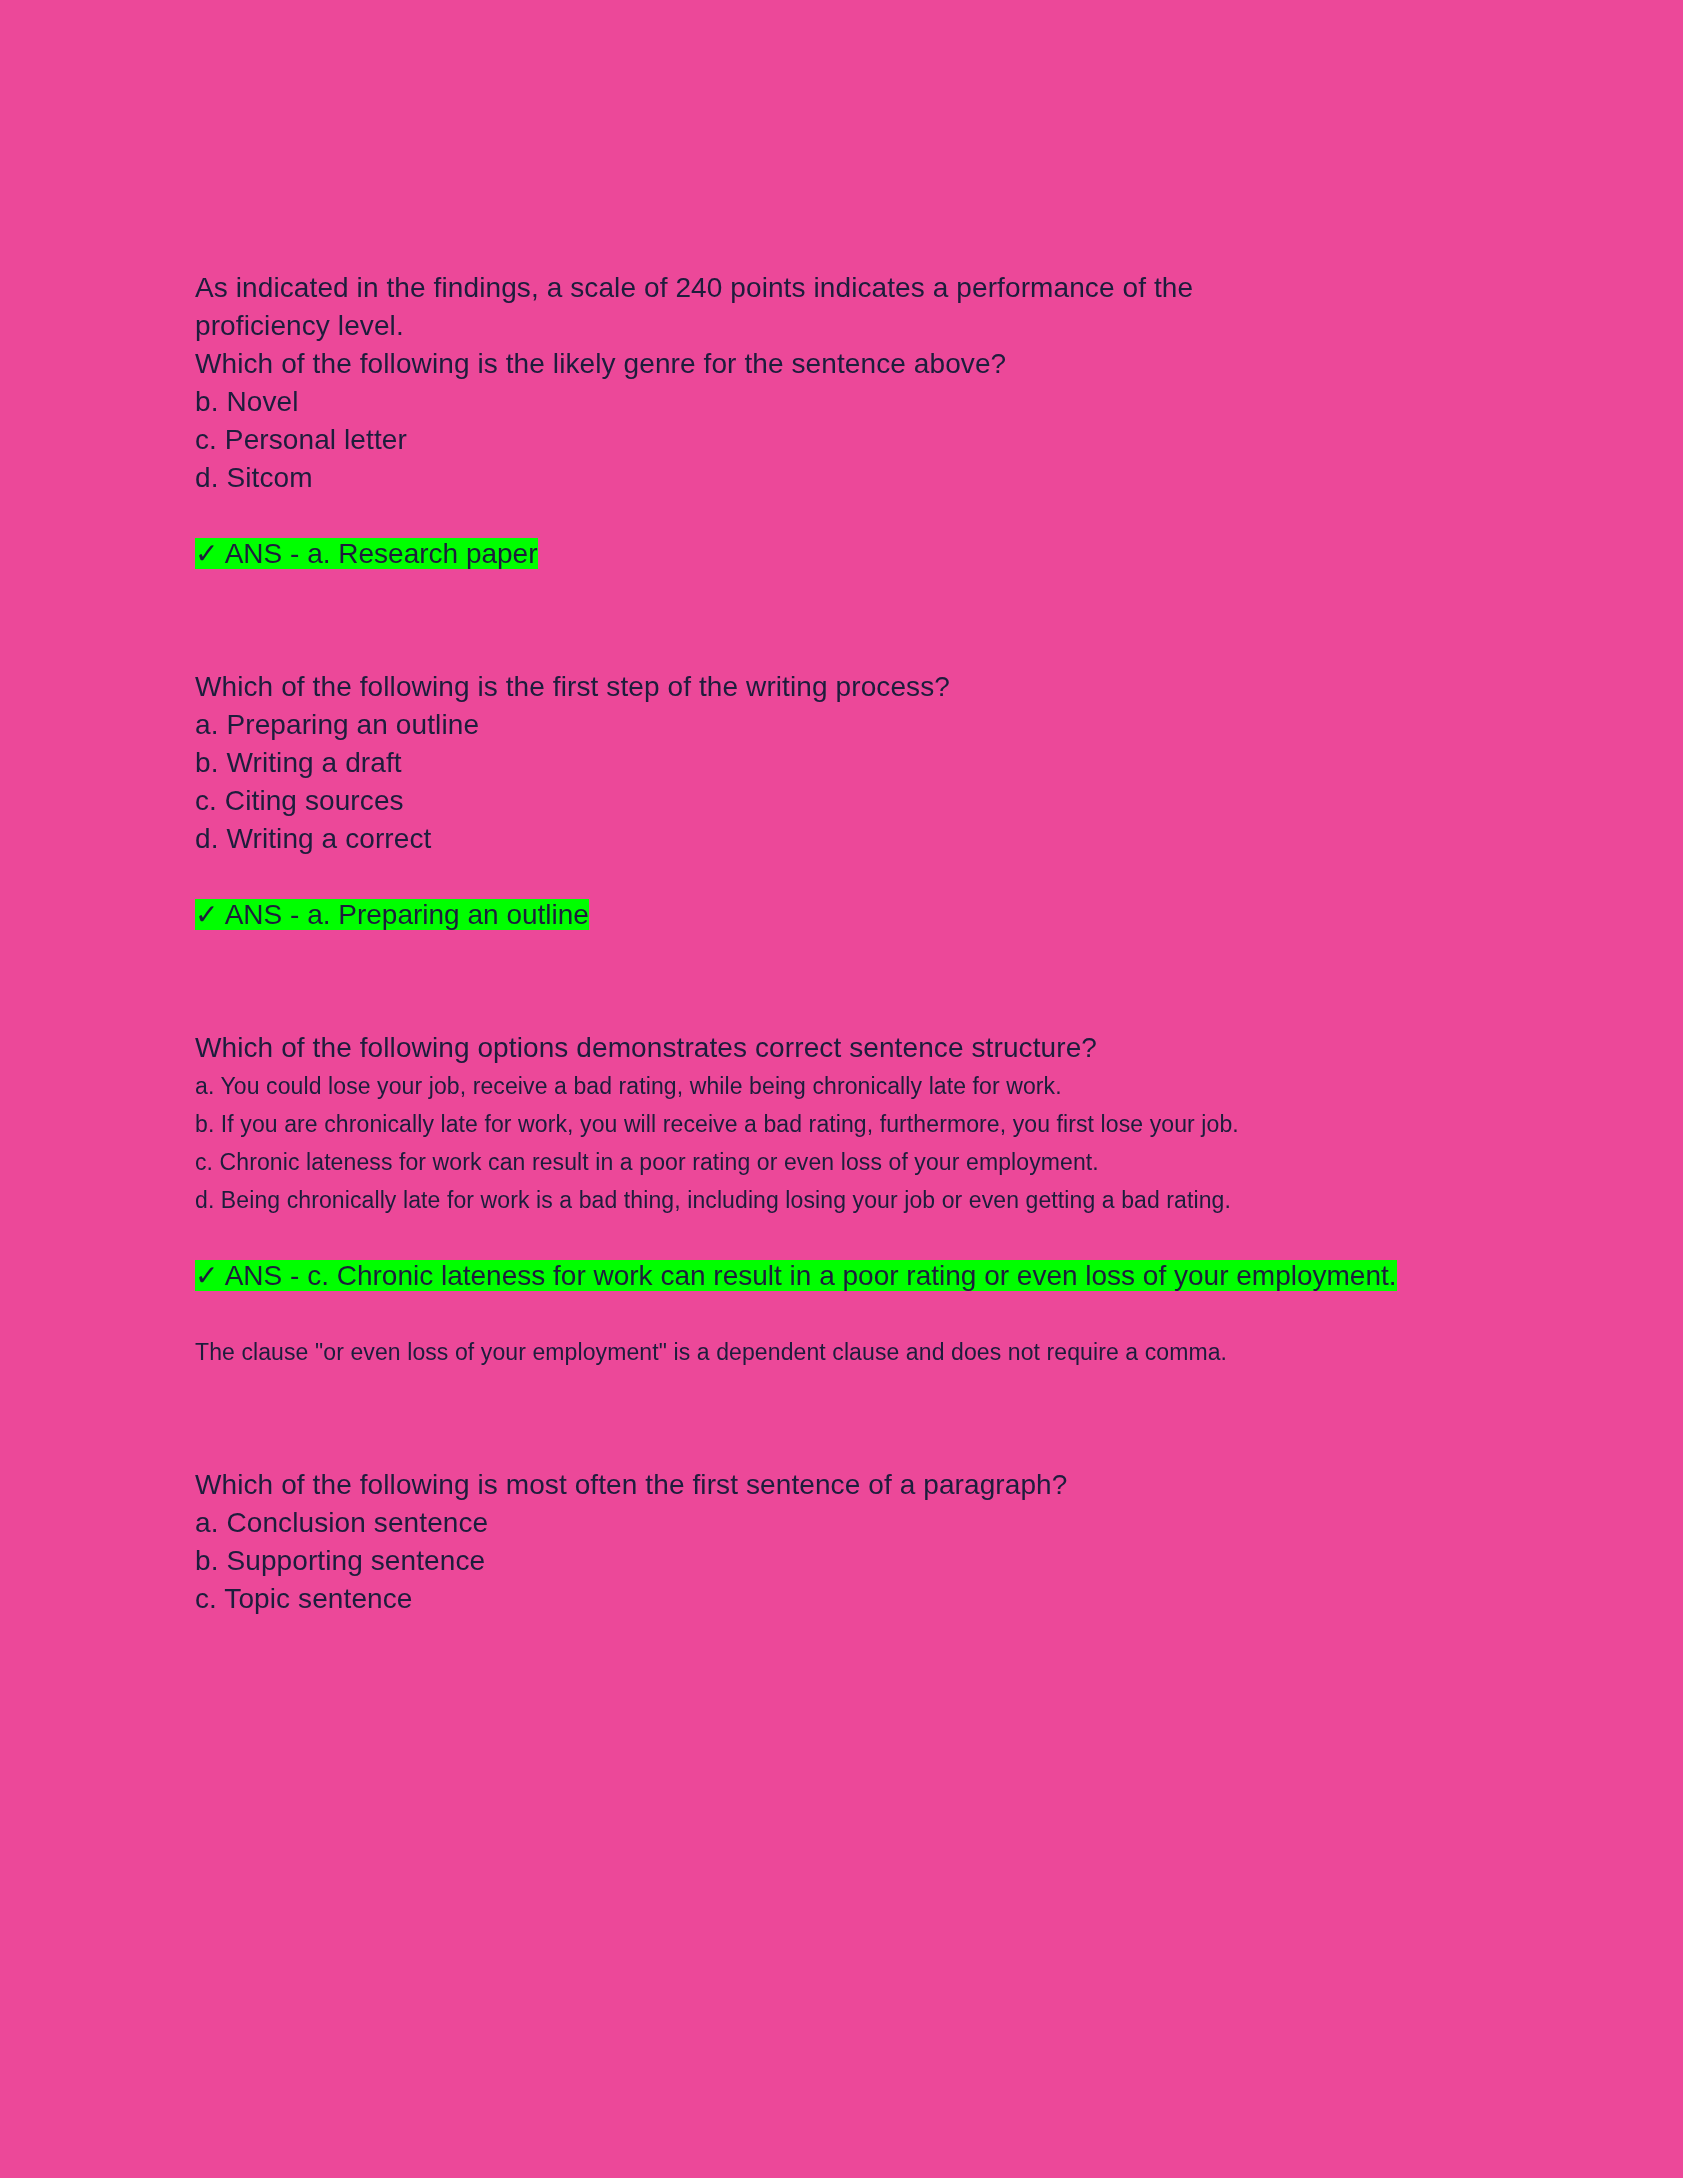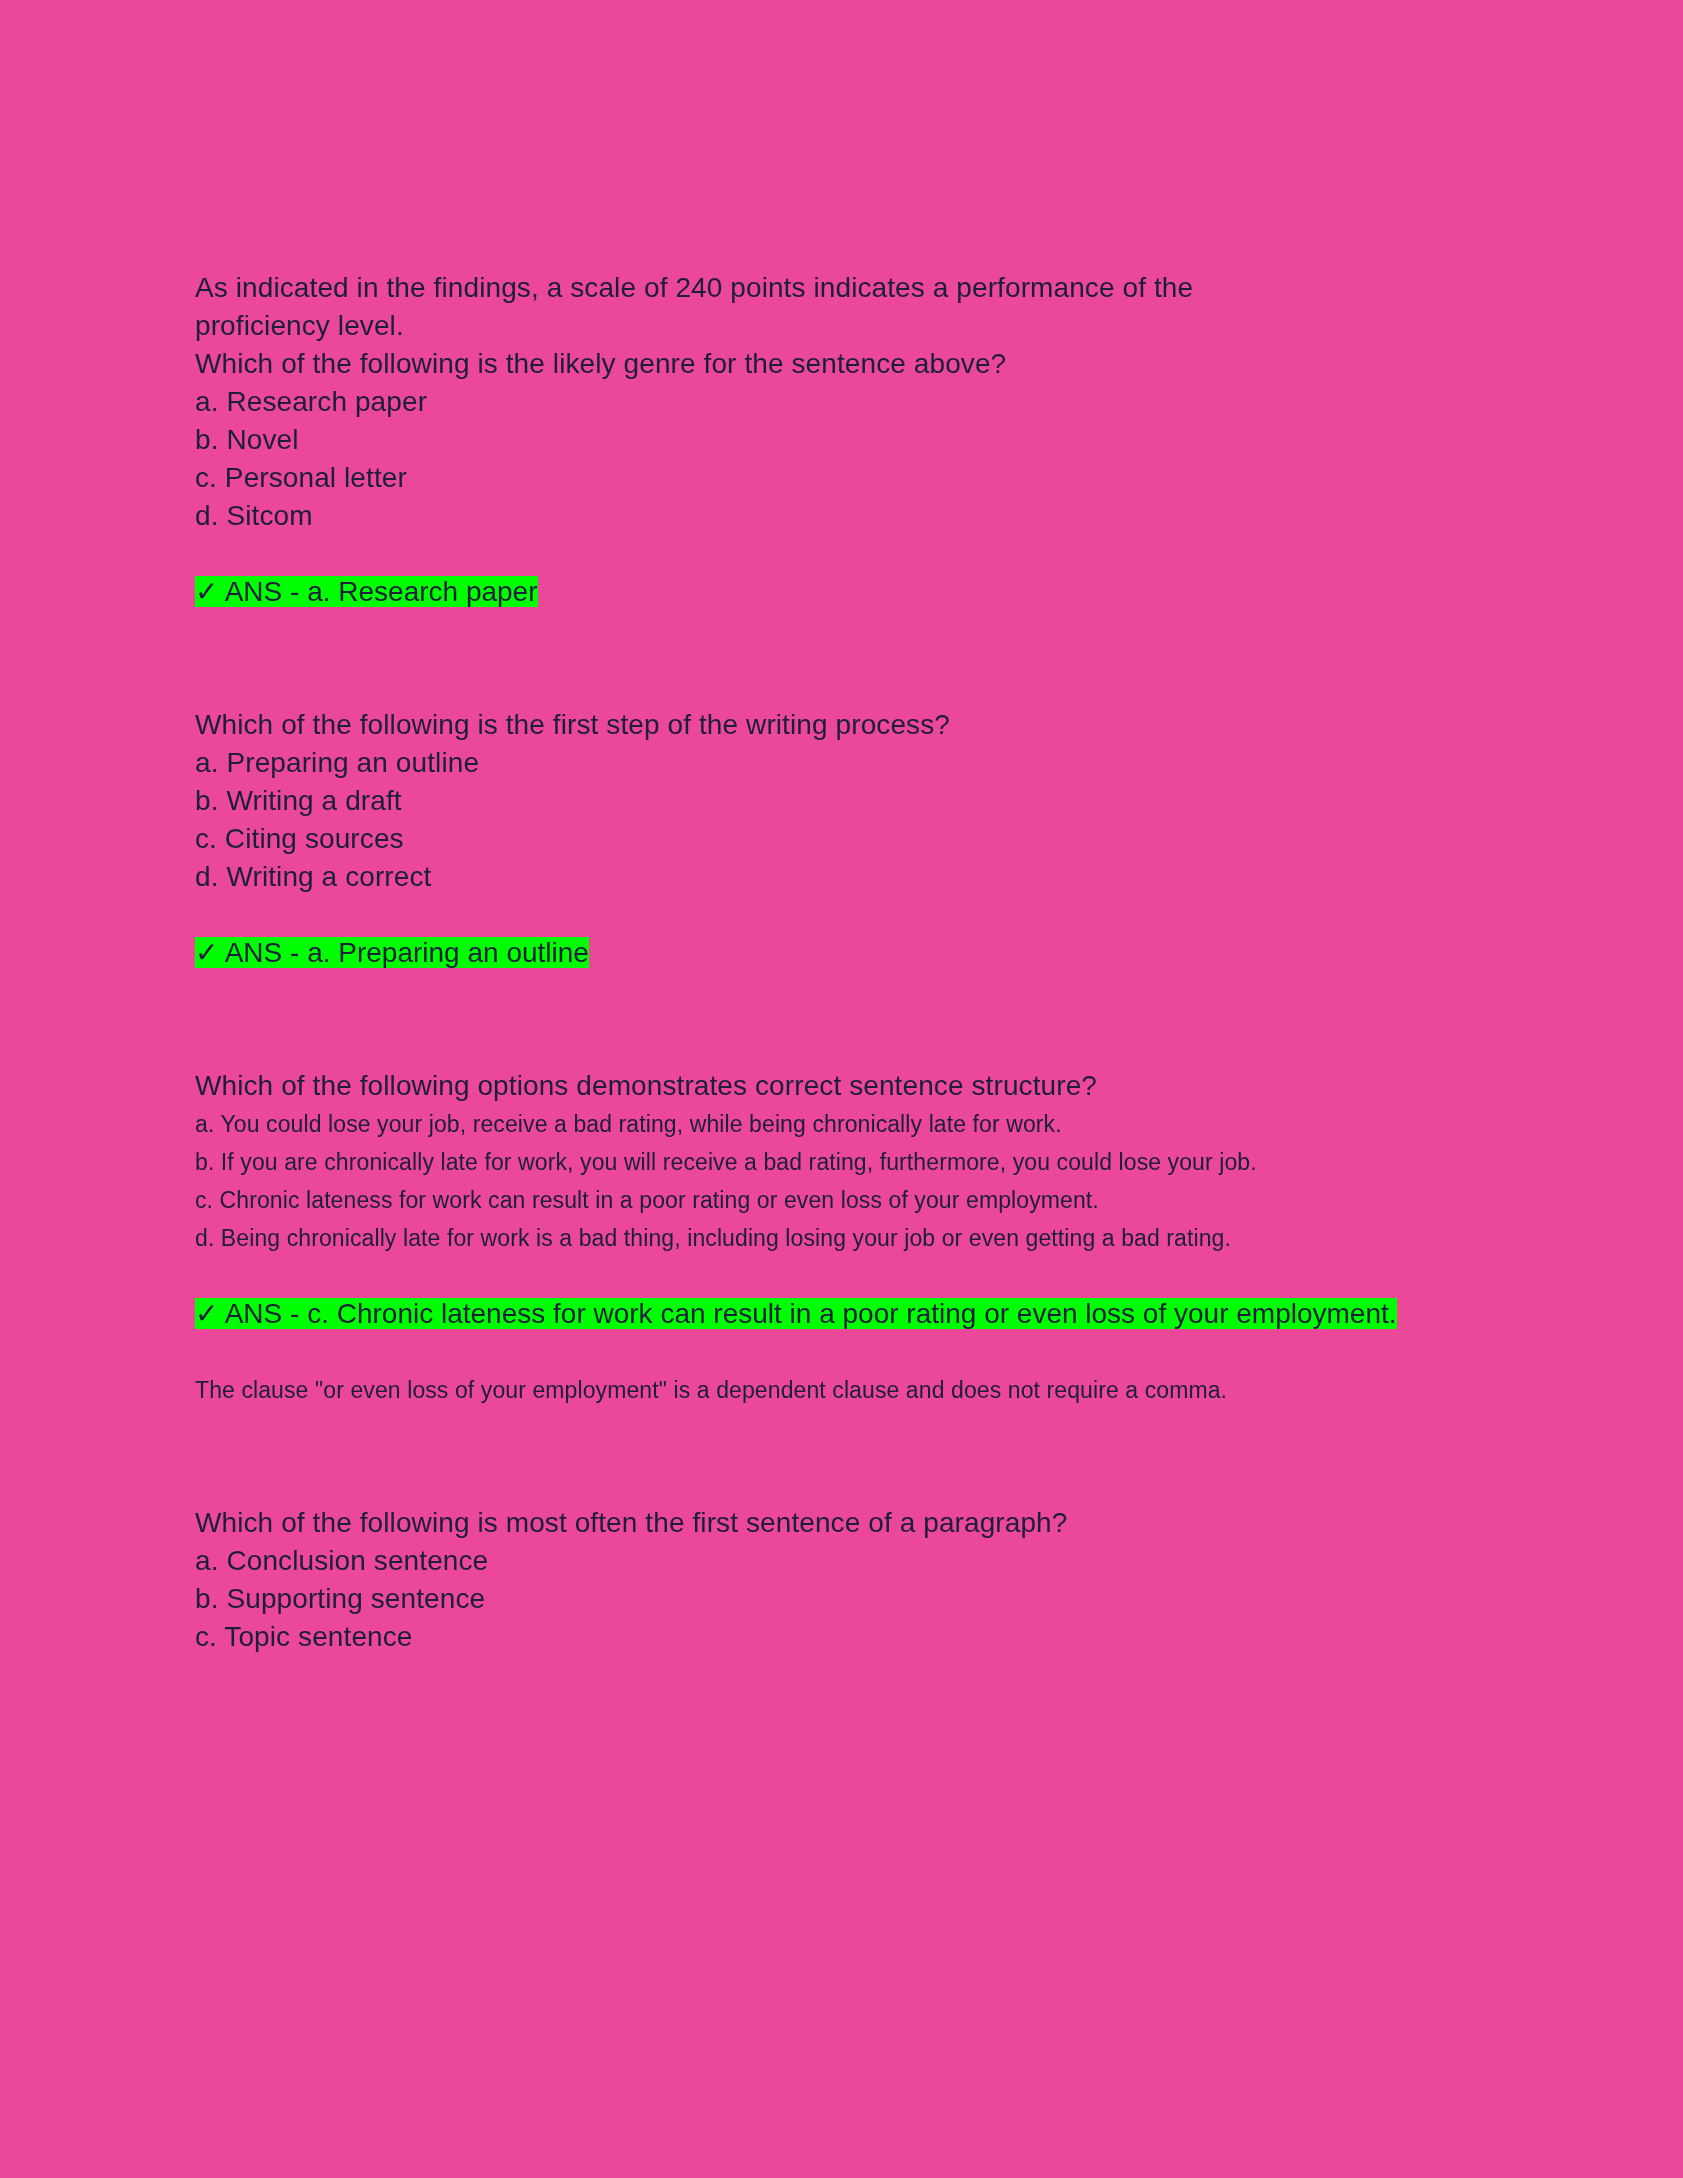--- a/index.html
+++ b/index.html
@@ -58,21 +58,20 @@
 </head>
 <body>
 
 <div class="page">
   <div class="doc">
 
     <div class="block">
       <div class="line">As indicated in the findings, a scale of 240 points indicates a performance of the</div>
       <div class="line">proficiency level.</div>
       <div class="line">Which of the following is the likely genre for the sentence above?</div>
-      <div class="line">a. Research paper</div>
       <div class="line">b. Novel</div>
       <div class="line">c. Personal letter</div>
       <div class="line">d. Sitcom</div>
       <div class="gap-sm"></div>
       <div class="ans-wrap"><span class="ans">✓ ANS - a. Research paper</span></div>
     </div>
 
     <div class="gap-xl"></div>
 
     <div class="block">
@@ -83,21 +82,21 @@
       <div class="line">d. Writing a correct</div>
       <div class="gap-sm"></div>
       <div class="ans-wrap"><span class="ans">✓ ANS - a. Preparing an outline</span></div>
     </div>
 
     <div class="gap-xl"></div>
 
     <div class="block">
       <div class="line">Which of the following options demonstrates correct sentence structure?</div>
       <div class="para">a. You could lose your job, receive a bad rating, while being chronically late for work.</div>
-      <div class="para">b. If you are chronically late for work, you will receive a bad rating, furthermore, you could lose your job.</div>
+      <div class="para">b. If you are chronically late for work, you will receive a bad rating, furthermore, you first lose your job.</div>
       <div class="para">c. Chronic lateness for work can result in a poor rating or even loss of your employment.</div>
       <div class="para">d. Being chronically late for work is a bad thing, including losing your job or even getting a bad rating.</div>
       <div class="gap-sm"></div>
       <div class="ans-wrap"><span class="ans">✓ ANS - c. Chronic lateness for work can result in a poor rating or even loss of your employment.</span></div>
       <div class="gap-sm"></div>
       <div class="para">The clause "or even loss of your employment" is a dependent clause and does not require a comma.</div>
     </div>
 
     <div class="gap-xl"></div>
 

